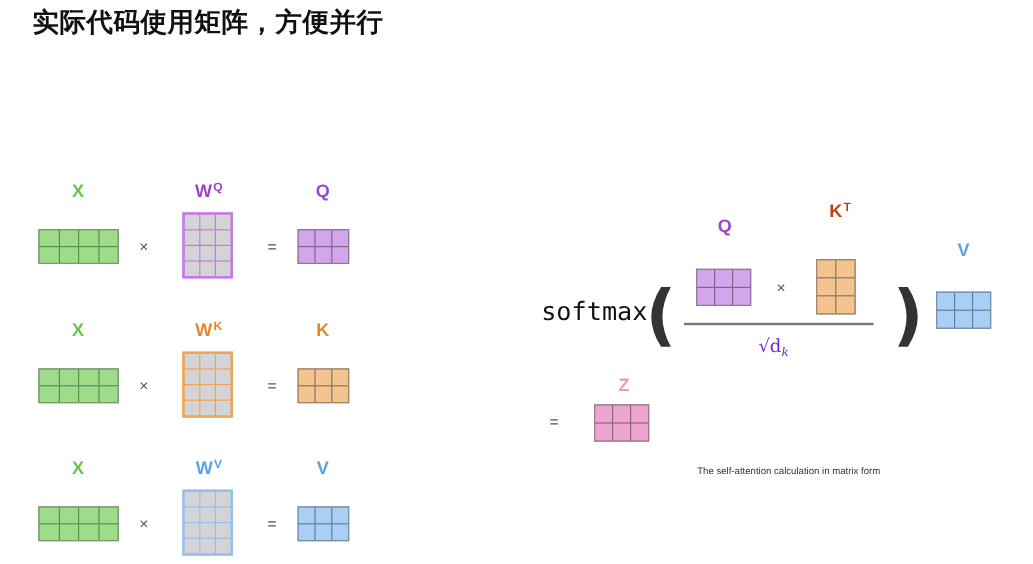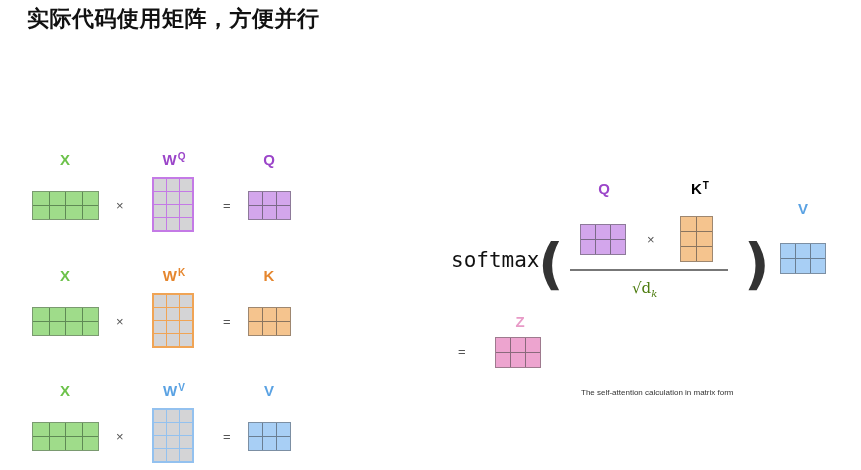--- a/index.html
+++ b/index.html
@@ -7,21 +7,21 @@
   .abs { position: absolute; }
   .title { left: 27px; top: 4px; font-size: 22px; font-weight: bold; color: #111; letter-spacing: 0.5px; }
   .label { font-family: "Liberation Sans", sans-serif; font-weight: bold; font-size: 15px; text-align: center; }
   .label sup { font-size: 10px; vertical-align: 5px; margin-left: 1px; }
   .op { font-family: "Liberation Sans", sans-serif; font-size: 13px; color: #555; }
   .mat { display: grid; gap: 0; box-sizing: border-box; }
   .mat .cell { box-sizing: border-box; }
   .softmax { font-family: "DejaVu Sans Mono", "Liberation Mono", monospace; font-size: 21px; color: #111; }
   .paren { font-family: "DejaVu Sans", sans-serif; font-size: 56px; color: #333; font-weight: bold; line-height: 1; }
   .fracline { height: 1.5px; background: #777; }
-  .sqrt { font-family: "DejaVu Serif", "Liberation Serif", serif; font-size: 15px; color: #4d7c0f; font-style: italic; }
+  .sqrt { font-family: "DejaVu Serif", "Liberation Serif", serif; font-size: 15px; color: #6d28d9; font-style: italic; }
   .caption { font-family: "Liberation Sans", sans-serif; font-size: 8px; color: #333; margin-left: 32px; }
 </style>
 </head>
 <body>
 
 <div class="abs title">实际代码使用矩阵，方便并行</div>
 
 <div>
 
   <div class="abs label" style="left:52px;top:151px;width:26px;color:#6cc24a">X</div>
@@ -145,21 +145,21 @@
   <div class="abs label" style="left:590px;top:180px;width:28px;color:#9b45c9">Q</div>
   <div class="abs mat" id="mQ2" style="left: 580px; top: 224px; grid-template-columns: repeat(3, 14px); grid-template-rows: repeat(2, 14px); border: 1px solid rgb(141, 122, 153); background: rgb(123, 106, 136); gap: 1px;">
       <div class="cell" style="background: rgb(211, 166, 236);"></div>
       <div class="cell" style="background: rgb(211, 166, 236);"></div>
       <div class="cell" style="background: rgb(211, 166, 236);"></div>
       <div class="cell" style="background: rgb(211, 166, 236);"></div>
       <div class="cell" style="background: rgb(211, 166, 236);"></div>
       <div class="cell" style="background: rgb(211, 166, 236);"></div>
     </div>
   <div class="abs op" style="left:647px;top:232px">×</div>
-  <div class="abs label" style="left:680px;top:180px;width:40px;color:#000000"><span>K</span><sup>T</sup></div>
+  <div class="abs label" style="left:680px;top:168px;width:40px;color:#c2410c"><span>K</span><sup>T</sup></div>
   <div class="abs mat" id="mKT" style="left: 680px; top: 216px; grid-template-columns: repeat(2, 15px); grid-template-rows: repeat(3, 14px); border: 1px solid rgb(158, 135, 112); background: rgb(138, 117, 96); gap: 1px;">
       <div class="cell" style="background: rgb(245, 196, 142);"></div>
       <div class="cell" style="background: rgb(245, 196, 142);"></div>
       <div class="cell" style="background: rgb(245, 196, 142);"></div>
       <div class="cell" style="background: rgb(245, 196, 142);"></div>
       <div class="cell" style="background: rgb(245, 196, 142);"></div>
       <div class="cell" style="background: rgb(245, 196, 142);"></div>
     </div>
   <div class="abs fracline" style="left:570px;top:269px;width:158px"></div>
   <div class="abs sqrt" style="left:632px;top:279px"><span style="font-style:normal">√d</span><sub style="font-size:10px">k</sub></div>

